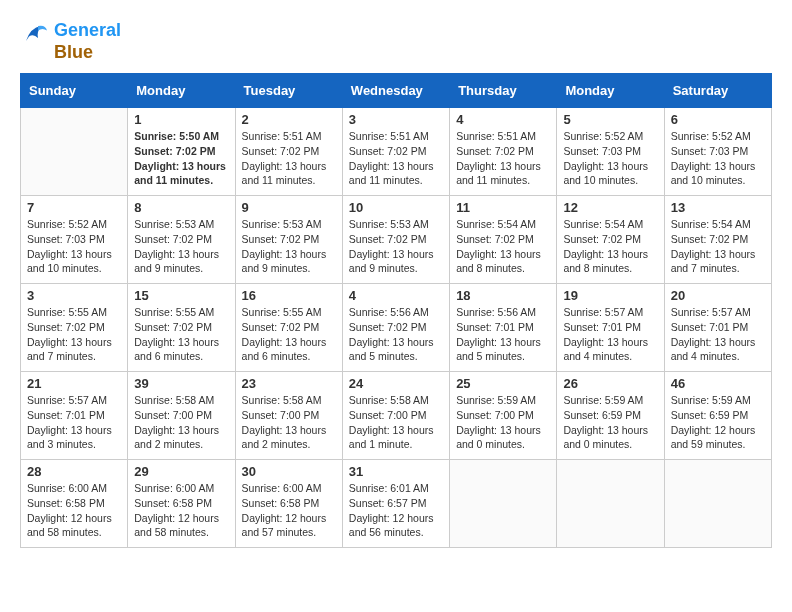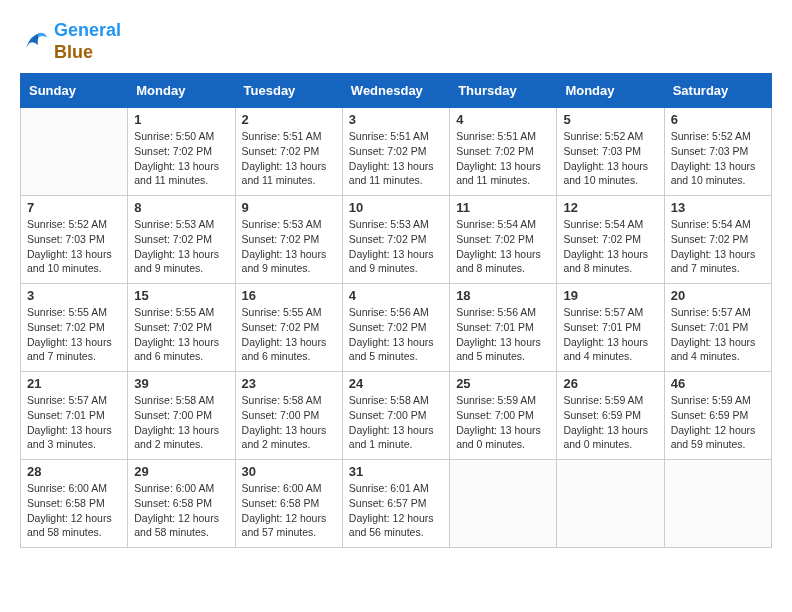--- a/index.html
+++ b/index.html
@@ -11,21 +11,20 @@
       padding: 20px;
     }
     .header {
       display: flex;
       justify-content: space-between;
       align-items: flex-start;
       margin-bottom: 10px;
     }
     .logo {
       display: flex;
-      align-items: center;
       gap: 4px;
     }
     .logo-text {
       font-size: 18px;
       font-weight: bold;
       color: #1a1a1a;
       line-height: 1.2;
     }
     .logo-text span {
       color: #2196F3;
@@ -115,21 +114,21 @@
         <th>Thursday</th>
         <th>Monday</th>
         <th>Saturday</th>
       </tr>
   </thead>
   <tbody id="calendar-body">
   <tr class="week-row">
         <td class="empty"></td>
         <td>
           <div class="day-num">1</div>
-          <div class="day-detail" style="white-space: pre-line;">Sunrise: 5:50 AM
+          <div class="day-detail" style="white-space: pre-line; font-weight: bold;">Sunrise: 5:50 AM
 Sunset: 7:02 PM
 Daylight: 13 hours
 and 11 minutes.</div>
         </td>
         <td>
           <div class="day-num">2</div>
           <div class="day-detail" style="white-space: pre-line;">Sunrise: 5:51 AM
 Sunset: 7:02 PM
 Daylight: 13 hours
 and 11 minutes.</div>

